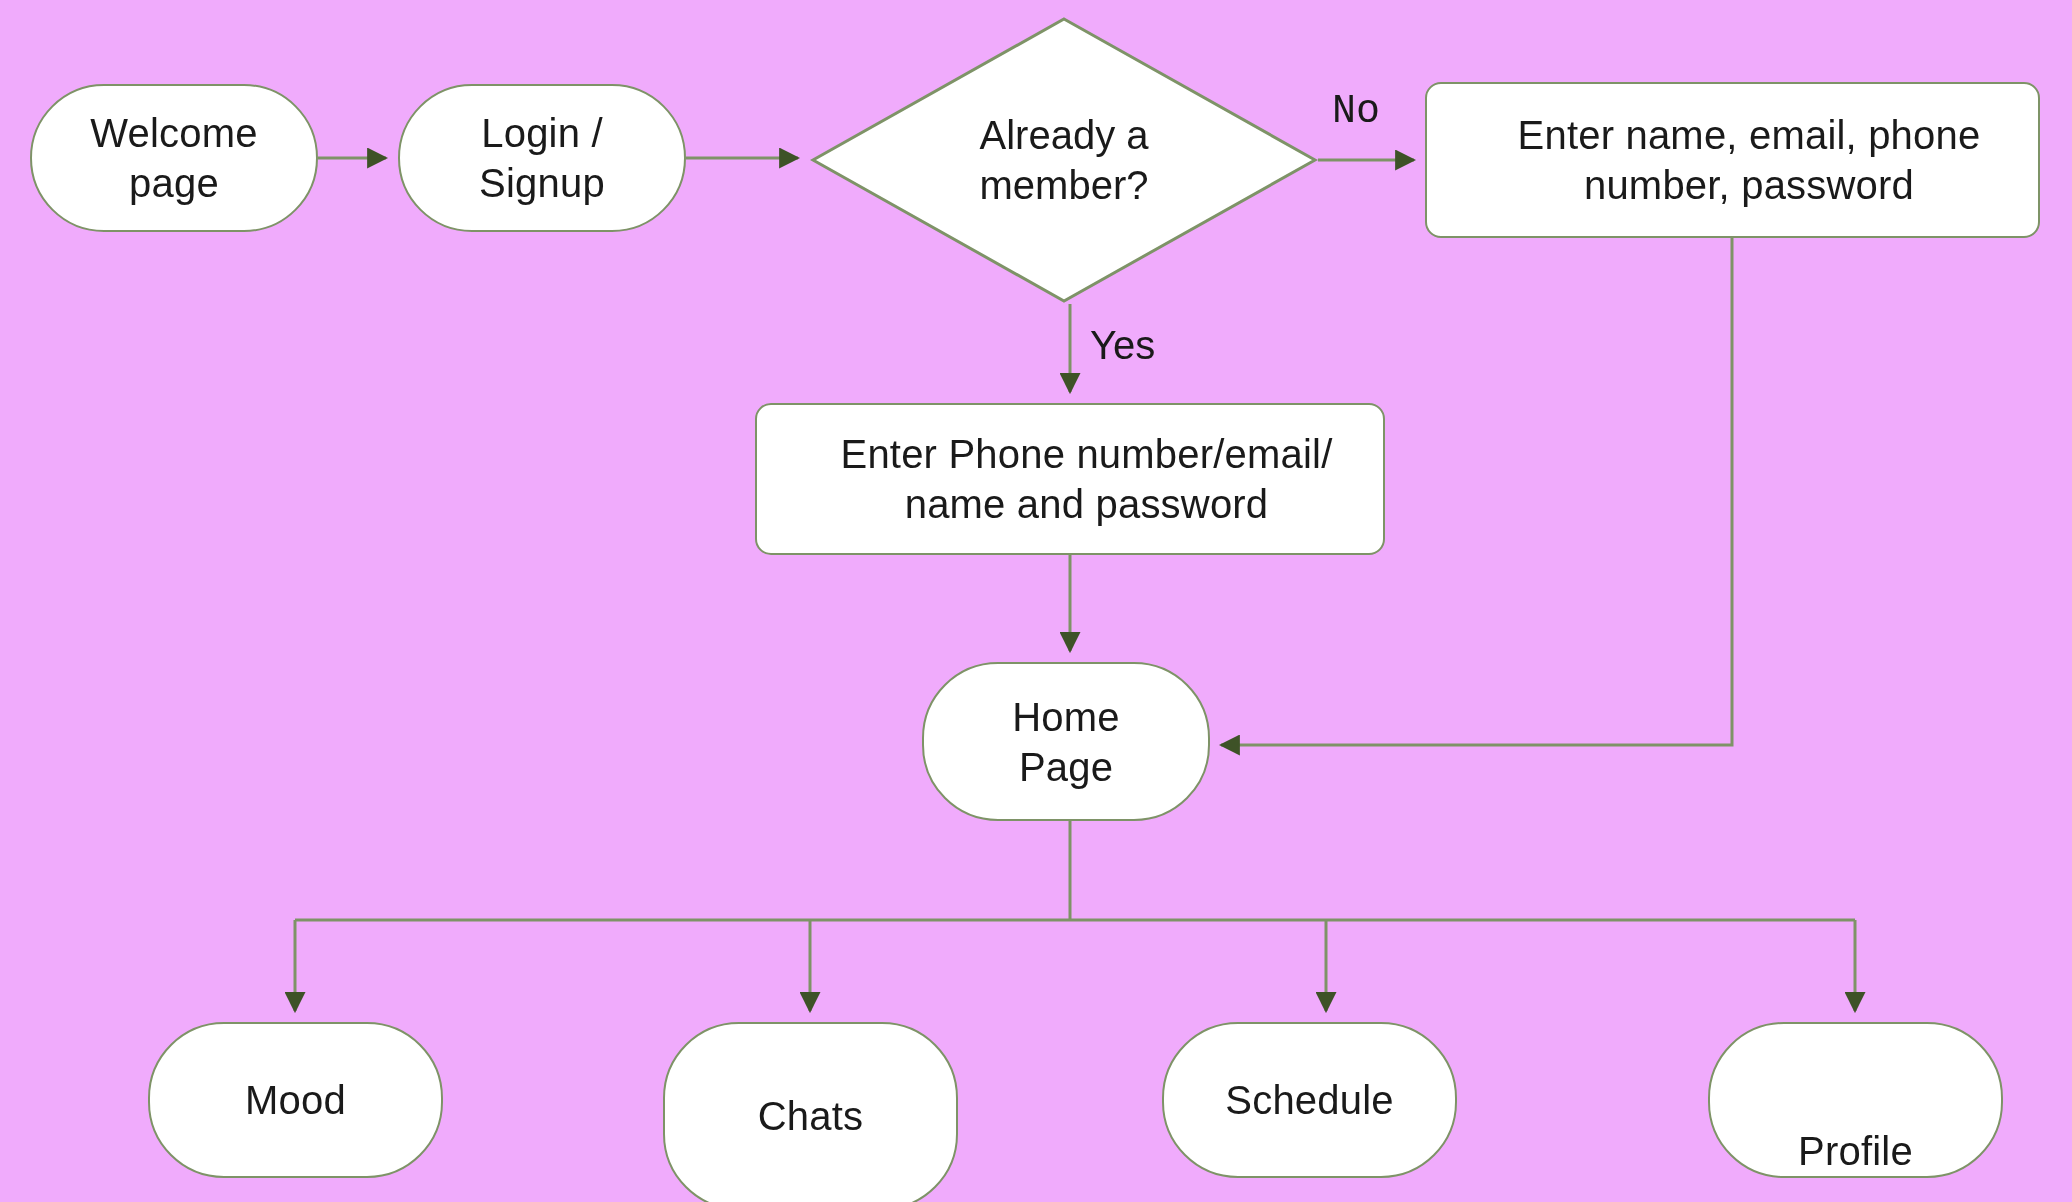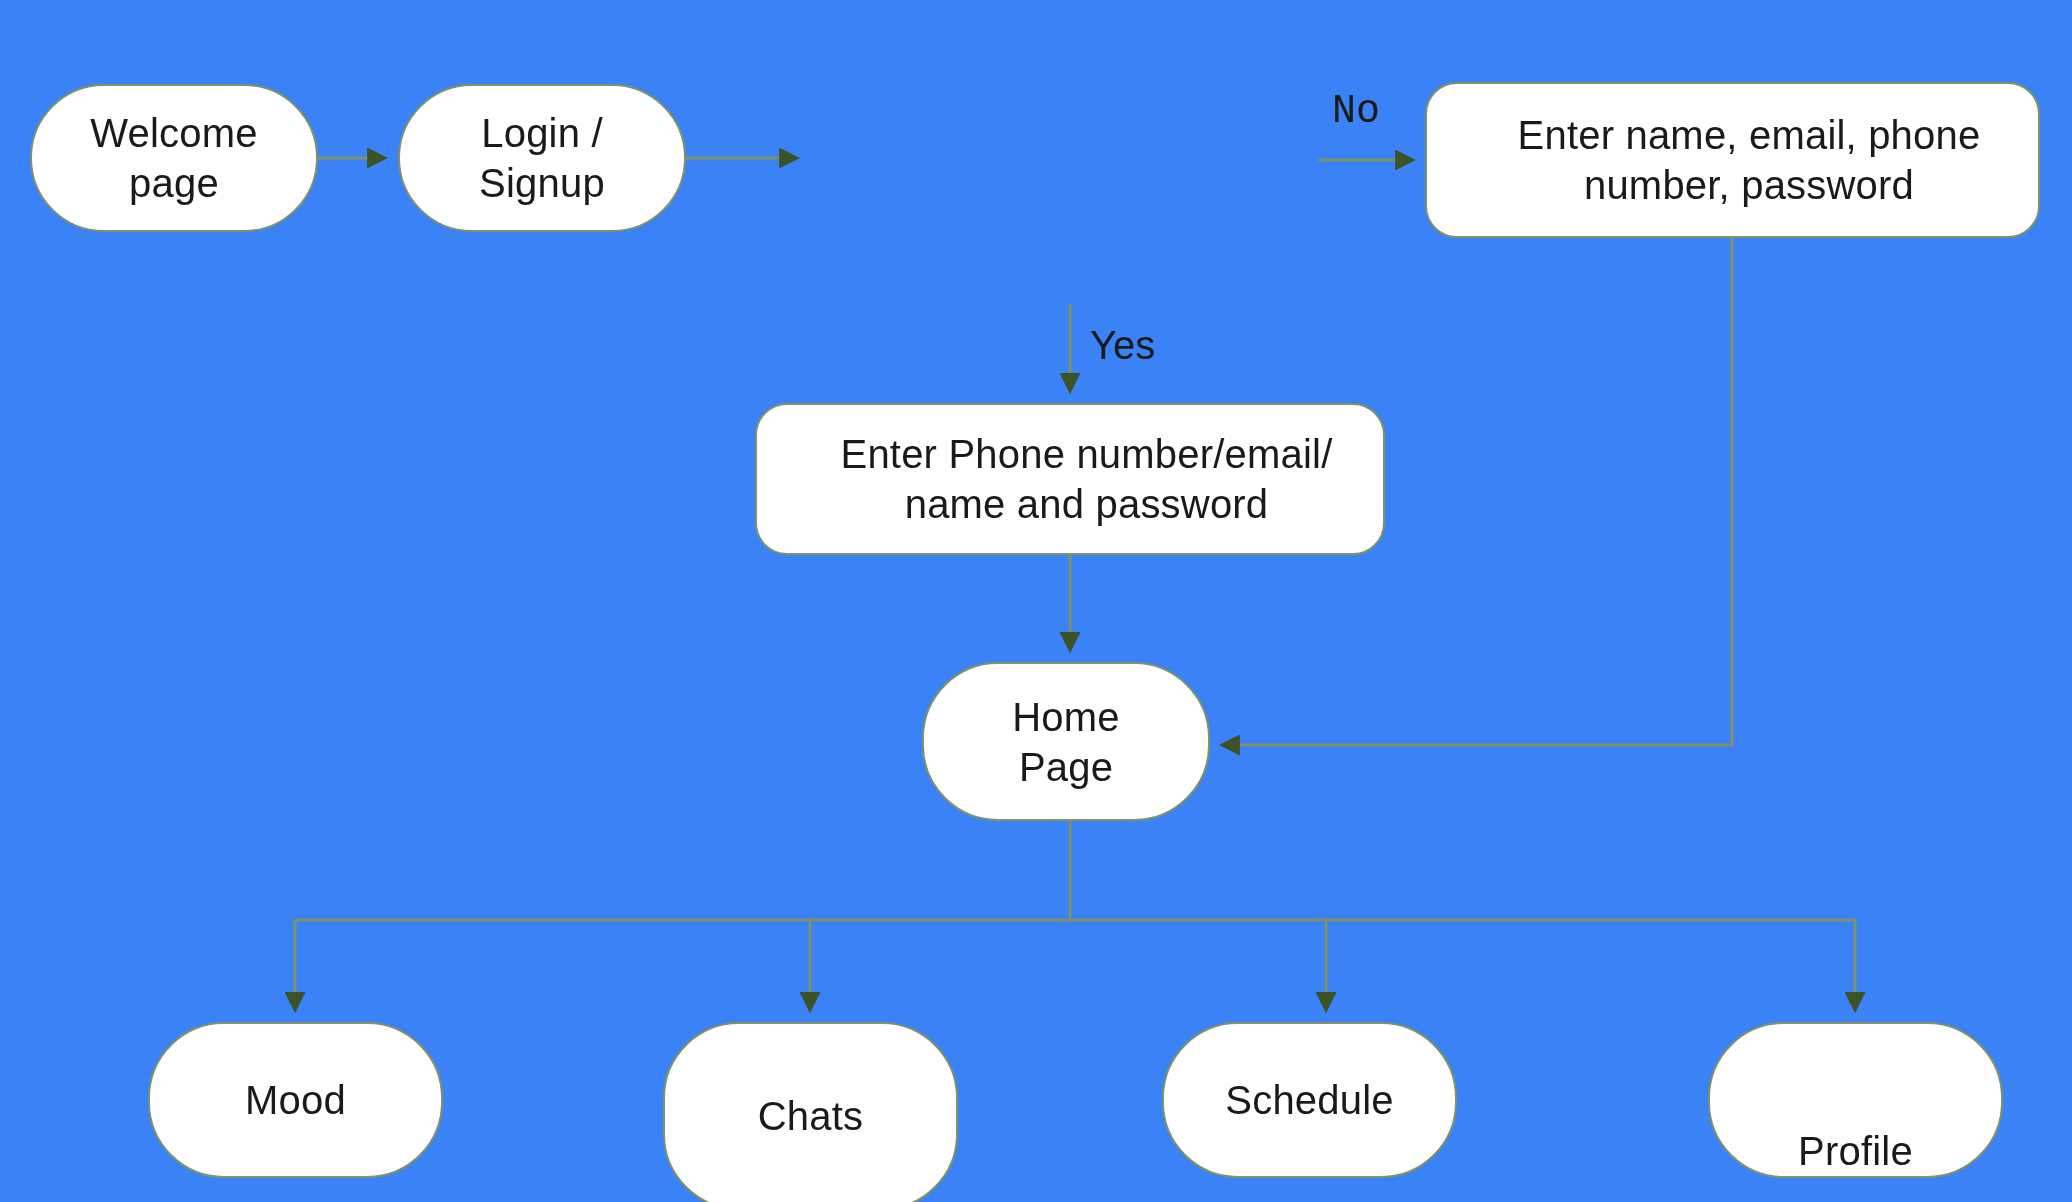--- a/index.html
+++ b/index.html
@@ -9,21 +9,21 @@
     background: #ffffff;
   }
   body {
     font-family: "Liberation Sans", sans-serif;
     -webkit-font-smoothing: antialiased;
   }
   #canvas {
     position: relative;
     width: 2072px;
     height: 1202px;
-    background: #3b82f6;
+    background: #f0abfc;
     overflow: hidden;
   }
   #edges {
     position: absolute;
     left: 0;
     top: 0;
     width: 2072px;
     height: 1202px;
     pointer-events: none;
   }
@@ -38,21 +38,21 @@
     text-align: center;
     color: #1a1a1a;
     font-size: 40px;
     line-height: 1.25;
     letter-spacing: 0.2px;
   }
   .node.pill {
     border-radius: 76px;
   }
   .node.rounded {
-    border-radius: 32px;
+    border-radius: 16px;
     padding-left: 33px;
   }
   .node .label {
     white-space: pre-line;
     padding: 0 14px;
   }
   .decision {
     position: absolute;
     display: flex;
     align-items: center;
@@ -129,20 +129,27 @@
   <div class="node pill" style="left:30px; top:84px; width:288px; height:148px;">
     <span class="label">Welcome
 page</span>
   </div>
 
   <div class="node pill" style="left:398px; top:84px; width:288px; height:148px;">
     <span class="label">Login /
 Signup</span>
   </div>
 
+  <div class="decision" style="left:810px; top:16px; width:508px; height:288px;">
+    <svg class="diamond-shape" viewBox="0 0 508 288" preserveAspectRatio="none" xmlns="http://www.w3.org/2000/svg">
+      <polygon points="254,3 505,144 254,285 3,144" fill="#ffffff" stroke="#7e9367" stroke-width="3"></polygon>
+    </svg>
+    <span class="label">Already a
+member?</span>
+  </div>
 
   <div class="node rounded" style="left:1425px; top:82px; width:615px; height:156px;">
     <span class="label">Enter name, email, phone
 number, password</span>
   </div>
 
   <div class="node rounded" style="left:755px; top:403px; width:630px; height:152px;">
     <span class="label">Enter Phone number/email/
 name and password</span>
   </div>

